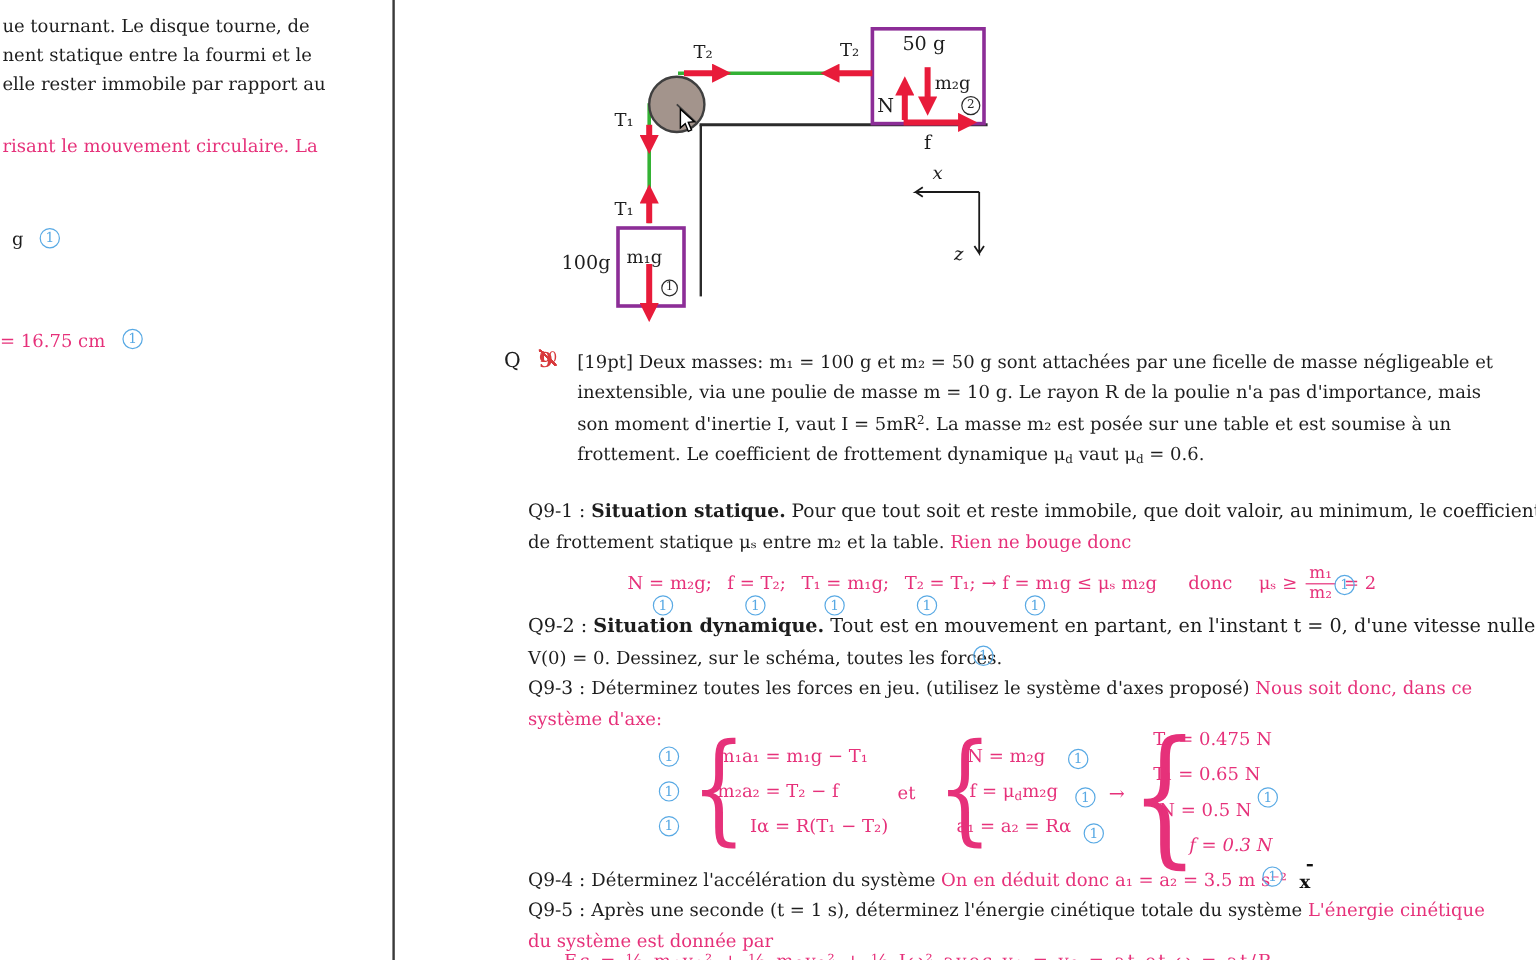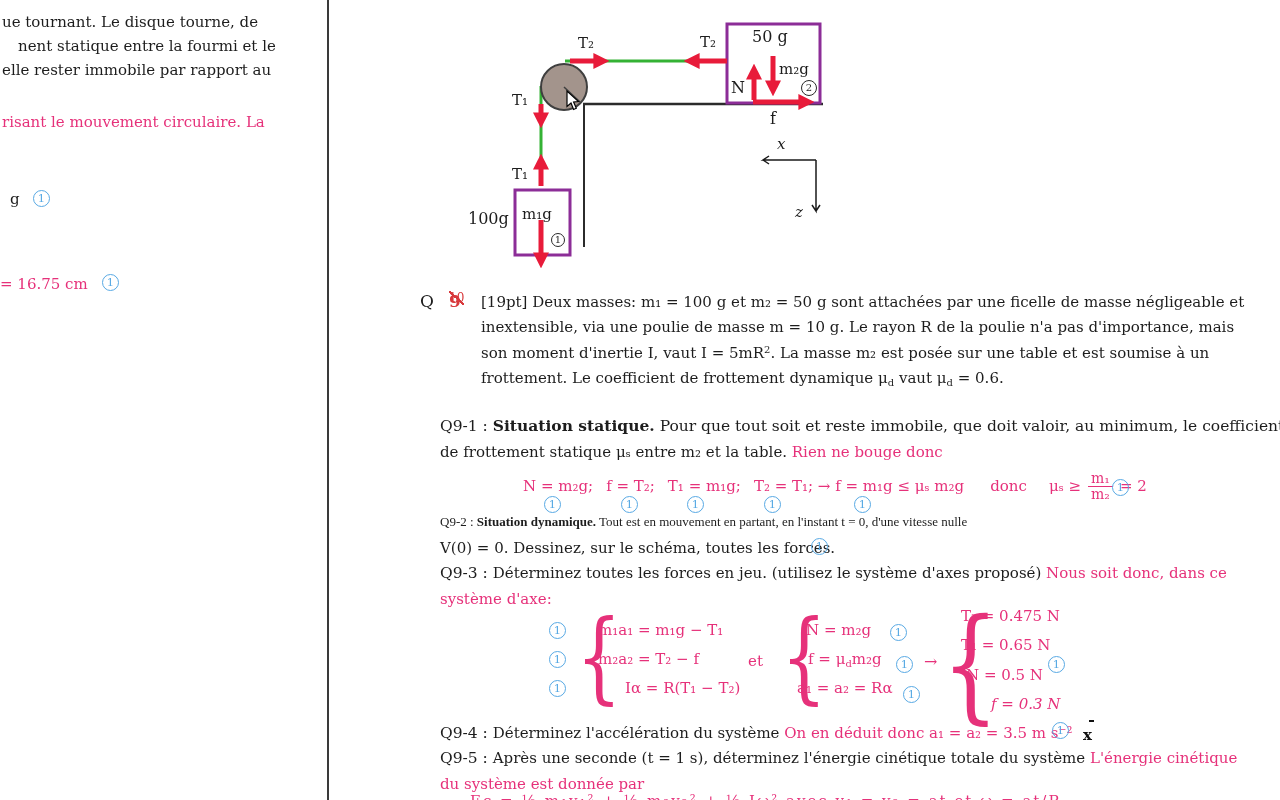--- a/index.html
+++ b/index.html
@@ -35,21 +35,21 @@
                color:#e6317a;font-size:15px;white-space:nowrap;letter-spacing:2px;}
   .xmark{position:absolute;left:1083px;top:726px;color:#111;font-size:15px;font-weight:bold;}
   .xdash{position:absolute;left:1089px;top:720px;width:5px;height:1.5px;background:#111;}
 </style>
 </head>
 <body>
 
 <div id="canvas">
 
   <div class="tl" style="left:2px;top:12px;">ue tournant.  Le disque tourne, de</div>
-  <div class="tl" style="left:2px;top:36px;margin-left:16px;">nent statique entre la fourmi et le</div>
+  <div class="tl" style="left:2px;top:36px;">nent statique entre la fourmi et le</div>
   <div class="tl pink" style="left:2px;top:112px;">risant le mouvement circulaire.  La</div>
   <div class="tl" style="left:2px;top:60px;">elle rester immobile par rapport au</div>
   <div class="tl" style="left:10px;top:189px;">g</div>
   <div class="c1" style="left:33px;top:190px;">1</div>
   <div class="tl pink" style="left:0px;top:274px;">= 16.75 cm</div>
   <div class="c1" style="left:102px;top:274px;">1</div>
 
   <div class="divider" style="left:327px;"></div>
 
   <svg style="position:absolute;left:440px;top:10px;" width="400" height="280" viewBox="440 10 400 280">
@@ -137,21 +137,21 @@
     </span>
     <span style="margin-left:7px;">= 2</span>
   </div>
   <div class="c1" style="left:1112px;top:479px;">1</div>
   <div class="c1" style="left:544px;top:496px;">1</div>
   <div class="c1" style="left:621px;top:496px;">1</div>
   <div class="c1" style="left:687px;top:496px;">1</div>
   <div class="c1" style="left:764px;top:496px;">1</div>
   <div class="c1" style="left:854px;top:496px;">1</div>
 
-  <div class="tl" style="left:440px;top:512px;font-size:13px;font-family:Liberation Serif, serif;">
+  <div class="tl" style="left:440px;top:512px;font-size:16px;">
     <span>Q9-2 : </span><span class="b">Situation dynamique.</span><span>  Tout est en mouvement en partant, en l'instant t = 0, d'une vitesse nulle</span>
   </div>
   <div class="tl" style="left:440px;top:538px;">V(0) = 0.  Dessinez, sur le schéma, toutes les forces.</div>
   <div class="c1" style="left:811px;top:538px;">1</div>
 
   <div class="tl" style="left:440px;top:563px;">
     <span style="font-size:15.5px;">Q9-3 : </span><span>Déterminez toutes les forces en jeu.  (utilisez le système d'axes proposé) </span><span class="pink">Nous soit donc, dans ce</span>
   </div>
   <div class="tl pink" style="left:440px;top:589px;">système d'axe:</div>
 

